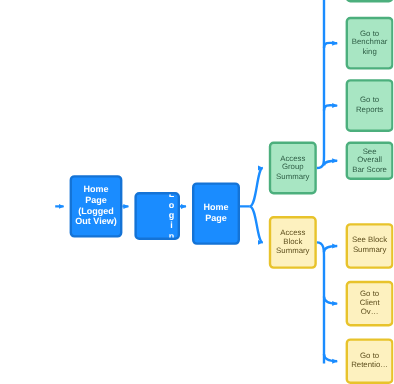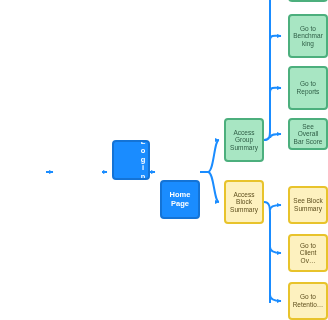--- a/index.html
+++ b/index.html
@@ -92,26 +92,29 @@
       <path d="M270,138 C270,134 276,134 281,134" marker-end="url(#ah)"></path>
 
       <path d="M264,202 C270,202 270,208 270,214 L270,303"></path>
       <path d="M270,210 C270,206 276,205 281,205" marker-end="url(#ah)"></path>
       <path d="M270,247 C270,252 276,253 281,253" marker-end="url(#ah)"></path>
       <path d="M270,295 C270,300 276,301 281,301" marker-end="url(#ah)"></path>
     </g>
   </svg>
 
 
+  <div class="node n-blue" style="left:58px; top:146px; width:44px; height:52px;">
+    <span class="node-label">Home Page (Logged Out View)</span>
+  </div>
 
-  <div class="node n-blue" style="left:112px; top:140px; width:38px; height:40px;padding-left:24px;">
+  <div class="node n-blue" style="left:112px; top:160px; width:38px; height:40px;padding-left:24px;">
     <span class="node-label">Login</span>
   </div>
 
-  <div class="node n-blue" style="left:160px; top:152px; width:40px; height:39px;margin-top:28px;">
+  <div class="node n-blue" style="left:160px; top:152px; width:40px; height:52px;">
     <span class="node-label">Home Page</span>
   </div>
 
   <div class="node n-green" style="left:224px; top:118px; width:40px; height:44px;">
     <span class="node-label">Access Group Summary</span>
   </div>
 
   <div class="node n-yellow" style="left:224px; top:180px; width:40px; height:44px;">
     <span class="node-label">Access Block Summary</span>
   </div>

